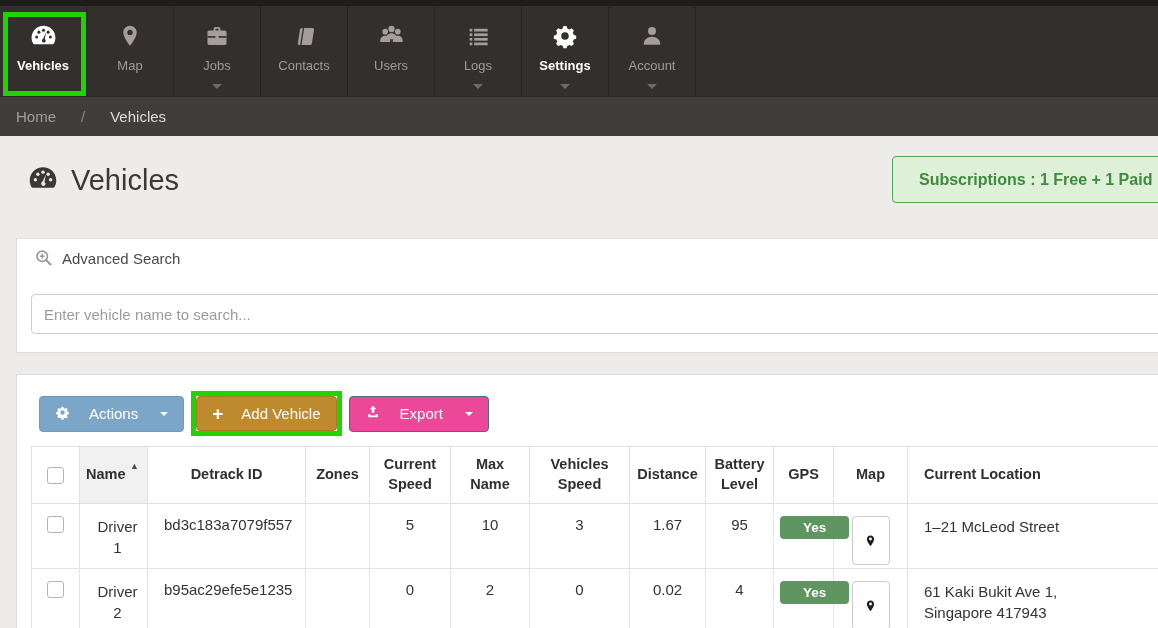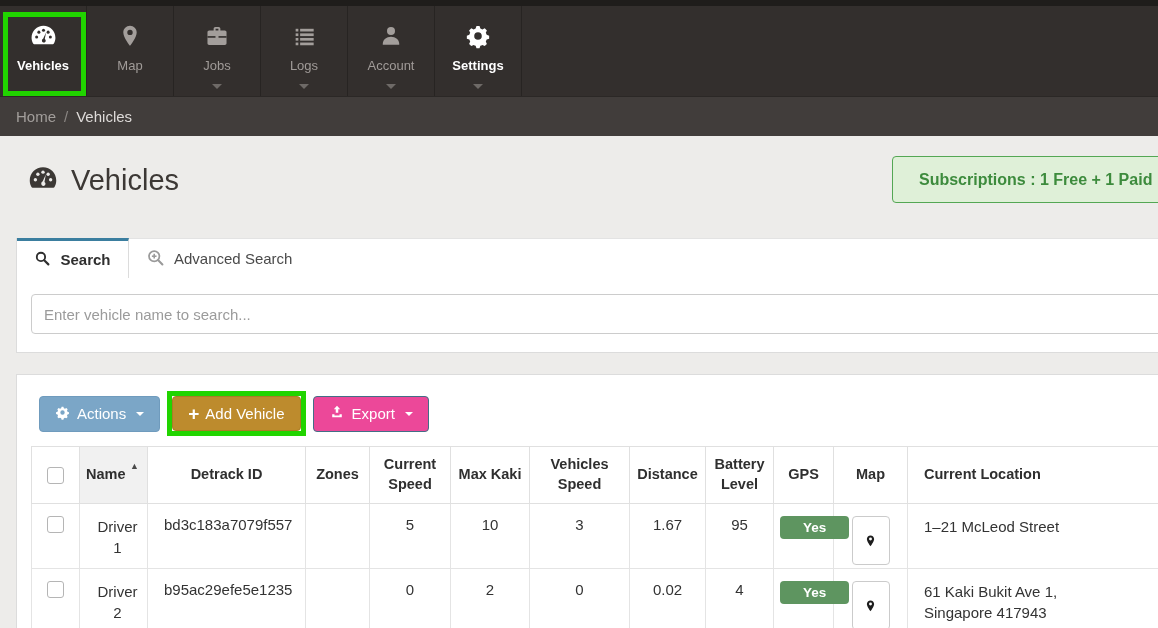--- a/index.html
+++ b/index.html
@@ -18,21 +18,21 @@
   .nav-item.em{color:#ffffff;font-weight:bold;}
   .nav-item.em svg{fill:#ffffff;}
   .nav-caret{position:absolute;bottom:7px;left:50%;margin-left:-5px;width:0;height:0;
     border-left:5px solid transparent;border-right:5px solid transparent;border-top:5px solid #6e6a67;}
   .speedo-hole{fill:#332f2d;}
   
   .annot{position:absolute;border:5px solid #21d400;box-sizing:border-box;z-index:50;pointer-events:none;}
   .annot-nav{left:3px;top:6px;width:83px;height:84px;}
   
   .breadcrumb{height:40px;background:#413d3b;border-top:1px solid #2b2826;box-sizing:border-box;
-    display:flex;align-items:center;padding-left:16px;gap:8px;font-size:15px;}
+    display:flex;align-items:center;padding-left:16px;gap:25px;font-size:15px;}
   .bc-home{color:#a29e9b;cursor:pointer;}
   .bc-sep{color:#8b8784;}
   .bc-cur{color:#dedbd9;}
   
   .title-row{position:absolute;left:28px;top:163px;display:flex;align-items:center;gap:13px;color:#3c3835;}
   .title-row h1{font-size:29px;font-weight:400;margin:0;color:#3c3835;}
   .title-row .speedo-hole{fill:#edecea;}
   .title-row svg{fill:#3c3835;}
   .subs-btn{position:absolute;left:892px;top:156px;width:290px;height:47px;box-sizing:border-box;
     background:#dff0d8;border:1px solid #54a754;border-radius:4px;display:flex;align-items:center;
@@ -47,21 +47,21 @@
   .tab-adv{flex:1;gap:9px;padding-left:17px;border-top:1px solid #e3e3e3;font-size:15px;color:#4a4a4a;}
   .search-input-wrap{padding:16px 14px 18px 14px;}
   .search-input{width:100%;height:40px;box-sizing:border-box;border:1px solid #cccccc;border-radius:4px;
     padding:0 12px;font-size:15px;color:#555;font-family:"Liberation Sans",sans-serif;outline:none;}
   .search-input::placeholder{color:#9b9b9b;}
   
   .main-panel{position:absolute;left:16px;top:374px;width:1200px;height:420px;background:#fff;
     border:1px solid #dcdcdc;box-sizing:border-box;padding:16px 0 0 14px;}
   .toolbar{display:flex;align-items:center;height:45px;}
   .btn{height:36px;border-radius:4px;color:#fff;font-size:15px;display:inline-flex;align-items:center;
-    gap:7px;padding:0 15px;cursor:pointer;border:1px solid transparent;box-sizing:border-box;white-space:nowrap;}
+    gap:19px;padding:0 15px;cursor:pointer;border:1px solid transparent;box-sizing:border-box;white-space:nowrap;}
   .btn svg{fill:#fff;}
   .btn-actions{background:#7ba6c7;border-color:#6f9bbd;margin-left:8px;}
   .btn-add{background:#bd8b2d;border-color:#aa7c26;height:35px;font-size:15px;}
   .btn-add .plus{font-size:19px;font-weight:bold;margin-right:-1px;}
   .btn-export{background:#ec4899;border-color:#436e86;}
   .annot-wrap{border:5px solid #21d400;margin-left:7px;margin-right:7px;display:inline-flex;}
   .btn-caret{width:0;height:0;border-left:4px solid transparent;border-right:4px solid transparent;
     border-top:4px solid #fff;margin-left:3px;}
   
   table{border-collapse:collapse;table-layout:fixed;width:1276px;margin-top:10px;}
@@ -117,50 +117,74 @@
         <rect class="speedo-hole" x="3.2" y="12.1" width="17.6" height="1.5"></rect>
         <rect x="10.6" y="11" width="2.8" height="3.6" rx="0.6"></rect>
       </svg>
     </span>
     <span>Jobs</span>
     <span class="nav-caret"></span>
   </div>
   <div class="nav-item">
     <span class="nicon">
       <svg viewBox="0 0 24 24" width="25" height="25">
+        <g transform="skewX(-9) translate(4,0)">
+          <rect x="4.5" y="3.8" width="13.5" height="16.4" rx="1.6"></rect>
+          <rect class="speedo-hole" x="7" y="3.8" width="1.3" height="16.4"></rect>
+        </g>
+      </svg>
+    </span>
+    <span>Contacts</span>
+  </div>
+  <div class="nav-item">
+    <span class="nicon">
+      <svg viewBox="0 0 24 24" width="27" height="27">
+        <circle cx="6.4" cy="8.6" r="2.5"></circle>
+          <path d="M2 16.6c0-2.6 2-4.4 4.4-4.4s4.4 1.8 4.4 4.4v1.2H2z"></path>
+        <circle cx="17.6" cy="8.6" r="2.5"></circle>
+          <path d="M13.2 16.6c0-2.6 2-4.4 4.4-4.4S22 14 22 16.6v1.2h-8.8z"></path>
+        <circle cx="12" cy="6.2" r="2.8"></circle>
+          <path d="M7.2 15c0-2.9 2.2-4.9 4.8-4.9s4.8 2 4.8 4.9v.4H7.2z"></path>
+      </svg>
+    </span>
+    <span>Users</span>
+  </div>
+  <div class="nav-item">
+    <span class="nicon">
+      <svg viewBox="0 0 24 24" width="25" height="25">
         <rect x="3.5" y="4.6" width="2.6" height="2.6"></rect>
           <rect x="7.8" y="4.6" width="13" height="2.6"></rect>
         <rect x="3.5" y="9" width="2.6" height="2.6"></rect>
           <rect x="7.8" y="9" width="13" height="2.6"></rect>
         <rect x="3.5" y="13.4" width="2.6" height="2.6"></rect>
           <rect x="7.8" y="13.4" width="13" height="2.6"></rect>
         <rect x="3.5" y="17.8" width="2.6" height="2.6"></rect>
           <rect x="7.8" y="17.8" width="13" height="2.6"></rect>
       </svg>
     </span>
     <span>Logs</span>
     <span class="nav-caret"></span>
   </div>
+  <div class="nav-item em">
+    <span class="nicon">
+      <svg viewBox="0 0 24 24" width="26" height="26">
+        <path fill-rule="evenodd" d="M10.6 2.8h2.8l.8 2.3c.6.2 1.2.5 1.8.8l2.2-1 2 2-1 2.2c.3.6.6 1.2.8 1.8l2.3.8v2.8l-2.3.8c-.2.6-.5 1.2-.8 1.8l1 2.2-2 2-2.2-1c-.6.3-1.2.6-1.8.8l-.8 2.3h-2.8l-.8-2.3c-.6-.2-1.2-.5-1.8-.8l-2.2 1-2-2 1-2.2c-.3-.6-.6-1.2-.8-1.8l-2.3-.8v-2.8l2.3-.8c.2-.6.5-1.2.8-1.8l-1-2.2 2-2 2.2 1c.6-.3 1.2-.6 1.8-.8l.8-2.3zM12 8.5a3.5 3.5 0 1 0 0 7 3.5 3.5 0 0 0 0-7z"></path>
+      </svg>
+    </span>
+    <span>Settings</span>
+    <span class="nav-caret"></span>
+  </div>
   <div class="nav-item">
     <span class="nicon">
       <svg viewBox="0 0 24 24" width="26" height="26">
         <circle cx="12" cy="7.4" r="3.7"></circle>
         <path d="M4.4 19.4c0-4.1 3.4-6.8 7.6-6.8s7.6 2.7 7.6 6.8v.6H4.4z"></path>
       </svg>
     </span>
     <span>Account</span>
-    <span class="nav-caret"></span>
-  </div>
-  <div class="nav-item em">
-    <span class="nicon">
-      <svg viewBox="0 0 24 24" width="26" height="26">
-        <path fill-rule="evenodd" d="M10.6 2.8h2.8l.8 2.3c.6.2 1.2.5 1.8.8l2.2-1 2 2-1 2.2c.3.6.6 1.2.8 1.8l2.3.8v2.8l-2.3.8c-.2.6-.5 1.2-.8 1.8l1 2.2-2 2-2.2-1c-.6.3-1.2.6-1.8.8l-.8 2.3h-2.8l-.8-2.3c-.6-.2-1.2-.5-1.8-.8l-2.2 1-2-2 1-2.2c-.3-.6-.6-1.2-.8-1.8l-2.3-.8v-2.8l2.3-.8c.2-.6.5-1.2.8-1.8l-1-2.2 2-2 2.2 1c.6-.3 1.2-.6 1.8-.8l.8-2.3zM12 8.5a3.5 3.5 0 1 0 0 7 3.5 3.5 0 0 0 0-7z"></path>
-      </svg>
-    </span>
-    <span>Settings</span>
     <span class="nav-caret"></span>
   </div>
   <div class="annot annot-nav"></div>
 </div>
 
 <div class="breadcrumb">
   <span class="bc-home">Home</span>
   <span class="bc-sep">/</span>
   <span class="bc-cur">Vehicles</span>
 </div>
@@ -178,29 +202,20 @@
     </svg>
   </span>
   <h1>Vehicles</h1>
 </div>
 <div class="subs-btn">
   <span>Subscriptions : 1 Free + 1 Paid</span>
 </div>
 
 <div class="search-panel">
   <div class="tab-strip">
-    <div class="tab tab-search">
-      <span>
-        <svg viewBox="0 0 22 22" width="17" height="17">
-          <circle cx="9" cy="9" r="5.4" fill="none" stroke="#2f2f2f" stroke-width="2.4"></circle>
-          <line x1="13.2" y1="13.2" x2="18.6" y2="18.6" stroke="#2f2f2f" stroke-width="2.8" stroke-linecap="round"></line>
-        </svg>
-      </span>
-      <span>Search</span>
-    </div>
     <div class="tab tab-adv">
       <span>
         <svg viewBox="0 0 22 22" width="19" height="19">
           <circle cx="9.5" cy="9.5" r="6" fill="none" stroke="#9a9a9a" stroke-width="2"></circle>
           <line x1="6.8" y1="9.5" x2="12.2" y2="9.5" stroke="#9a9a9a" stroke-width="1.8"></line>
           <line x1="9.5" y1="6.8" x2="9.5" y2="12.2" stroke="#9a9a9a" stroke-width="1.8"></line>
           <line x1="14.2" y1="14.2" x2="19" y2="19" stroke="#9a9a9a" stroke-width="2.4" stroke-linecap="round"></line>
         </svg>
       </span>
       <span>Advanced Search</span>
@@ -260,21 +275,21 @@
         <th>
           <span class="checkbox"></span>
         </th>
         <th class="col-name">
           <span>Name</span>
           <span class="sort-arrow">▲</span>
         </th>
         <th>Detrack ID</th>
         <th>Zones</th>
         <th>Current Speed</th>
-        <th>Max Kaki</th>
+        <th>Max Name</th>
         <th>Vehicles Speed</th>
         <th>Distance</th>
         <th>Battery Level</th>
         <th>GPS</th>
         <th>Map</th>
         <th class="col-loc">Current Location</th>
       </tr>
     </thead>
     <tbody>
       <tr>

